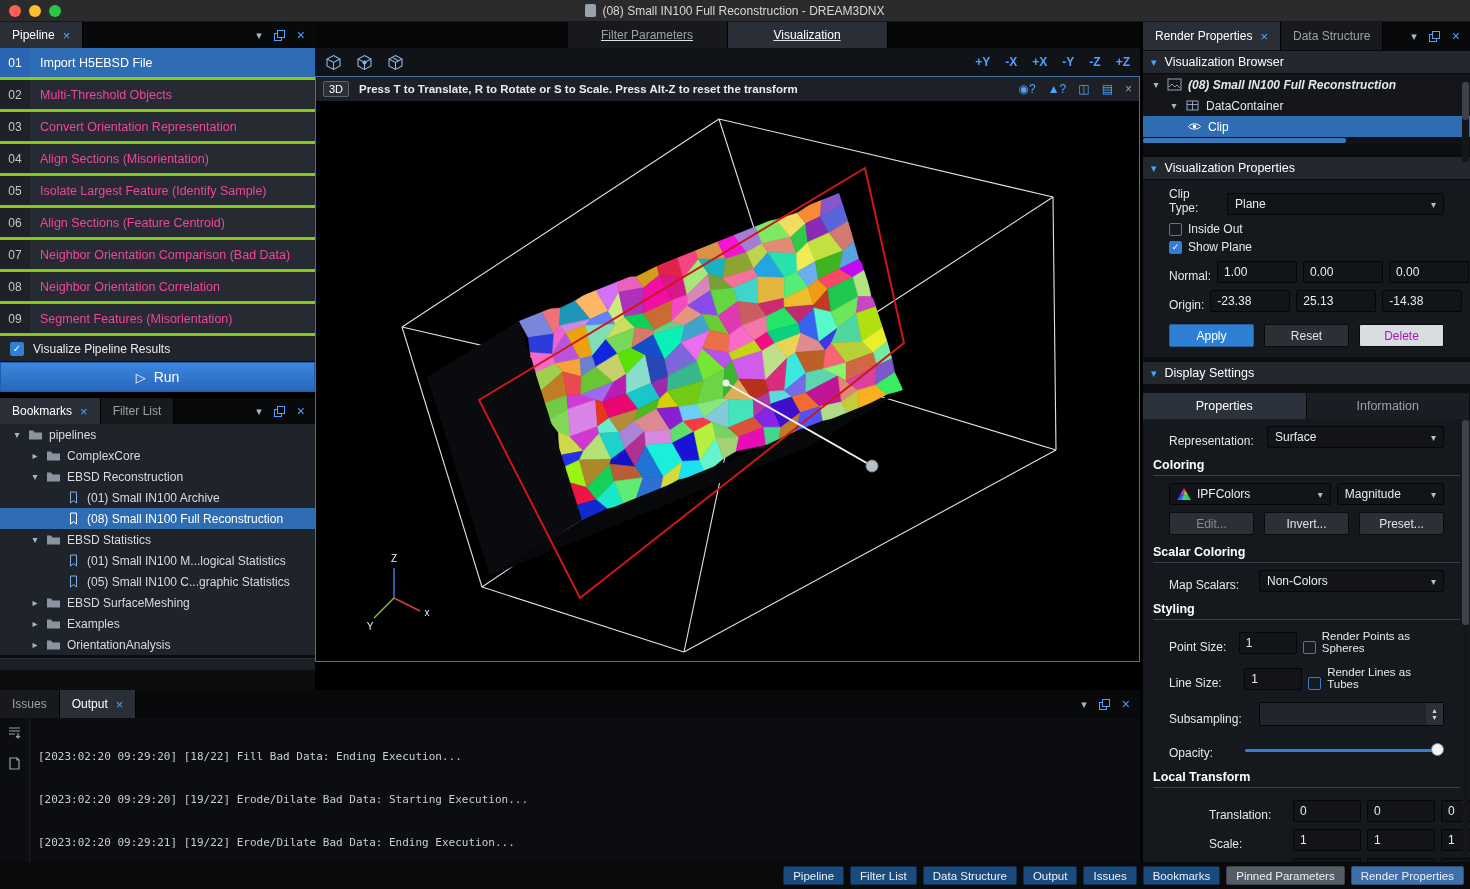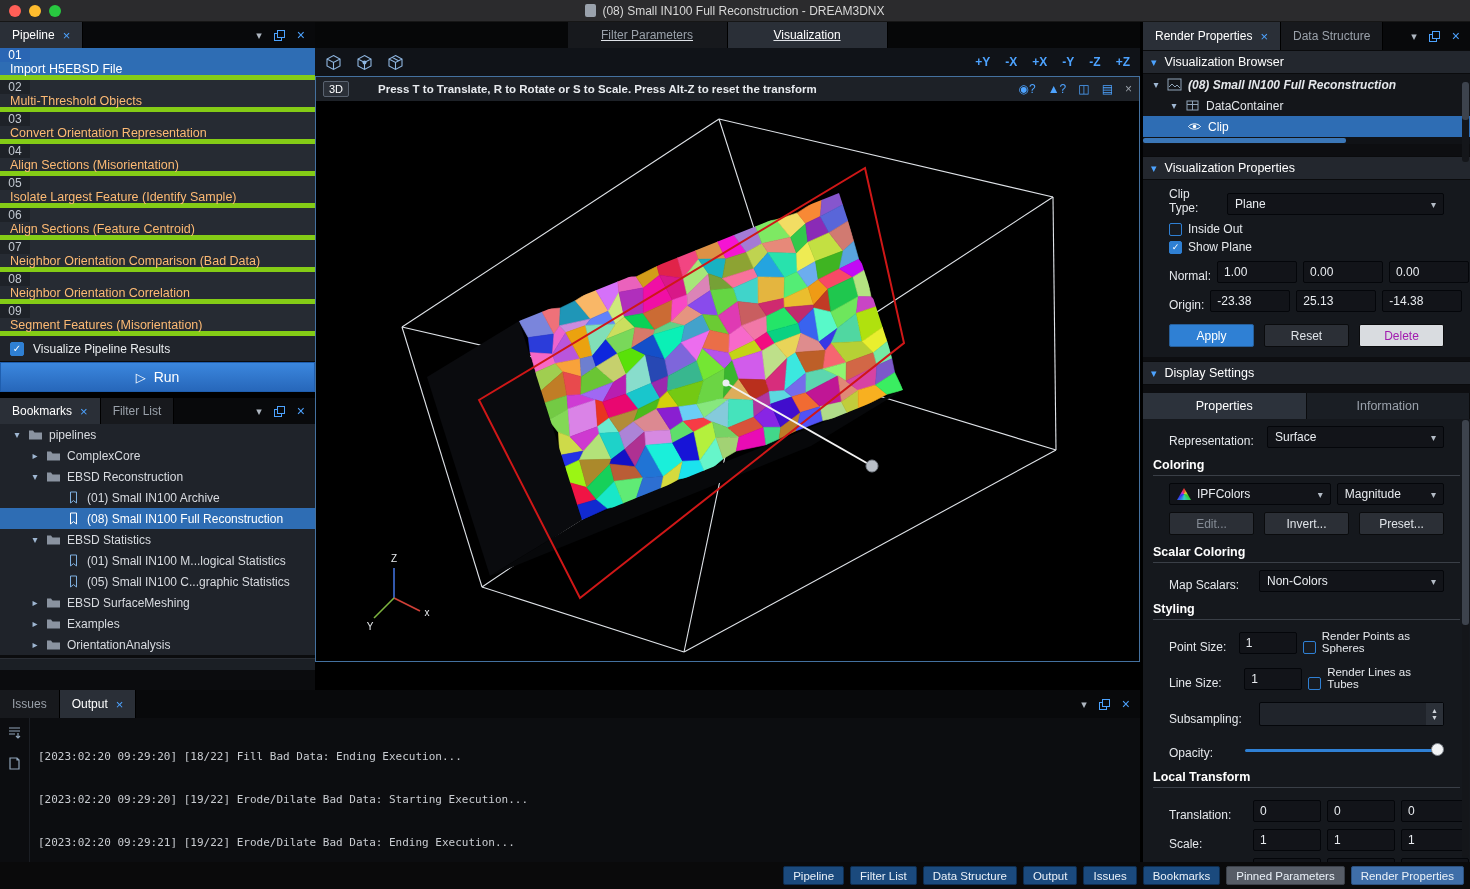--- a/index.html
+++ b/index.html
@@ -21,23 +21,23 @@
   .tab-close{color:var(--icon-blue);font-size:13px;line-height:1;}
   .bar-icons{margin-left:auto;display:flex;align-items:center;gap:12px;padding-right:10px;}
   .bar-caret{color:#aeb6c0;font-size:11px;}
   .bar-close{color:var(--icon-blue);font-size:14px;}
   .icon-float{width:11px;height:11px;position:relative;display:inline-block;}
   .icon-float i{position:absolute;width:8px;height:8px;border:1px solid var(--icon-blue);display:block;}
   .icon-float i.b{left:0;bottom:0;} .icon-float i.f{right:0;top:0;background:#08090b;}
 
   
   .left-col{position:absolute;left:0;top:22px;width:315px;height:668px;background:#0b0c0e;}
-  .p-row{height:32px;display:flex;align-items:stretch;border-bottom:5px solid #84cc16;background:#262b33;flex-direction:column;}
+  .p-row{height:32px;display:flex;align-items:stretch;border-bottom:3px solid #84cc16;background:#262b33;}
   .p-num{width:30px;background:#1e2228;color:#c3c9d1;font-size:12px;display:flex;align-items:center;justify-content:center;}
-  .p-label{flex:1;display:flex;align-items:center;padding-left:10px;font-size:12.5px;color:#fdba74;}
+  .p-label{flex:1;display:flex;align-items:center;padding-left:10px;font-size:12.5px;color:#ec4899;}
   .p-row.selected{background:var(--selection);}
   .p-row.selected .p-num{background:#2a66b4;color:#fff;}
   .p-row.selected .p-label{color:#fff;}
   .viz-row{height:26px;background:#20242b;display:flex;align-items:center;gap:9px;padding:0 10px;font-size:12px;color:#e8ebee;border-bottom:1px solid #0b0c0e;}
   .checkbox{width:14px;height:14px;border:1px solid var(--accent);background:var(--accent);border-radius:2px;color:#fff;font-size:10px;display:inline-flex;align-items:center;justify-content:center;line-height:1;flex:none;}
   .checkbox.unchecked{background:#171b21;color:transparent;}
   .run-btn{height:30px;width:100%;background:linear-gradient(var(--run-top),var(--run-bottom));color:#fff;font-size:14px;border:1px solid #1f5eae;display:flex;align-items:center;justify-content:center;gap:8px;font-family:"Liberation Sans",sans-serif;}
   .run-play{font-size:13px;}
   .bm-gap{height:6px;background:#000;}
   .tree{background:#1f232a;height:231px;}
@@ -52,21 +52,21 @@
   .center-col{position:absolute;left:315px;top:22px;width:825px;height:668px;background:#000;}
   .center-tabs{height:26px;background:#060708;display:flex;justify-content:center;text-decoration:underline;}
   .center-tabs .tab{min-width:160px;justify-content:center;}
   .viz-toolbar{height:28px;background:#101318;display:flex;align-items:center;padding:0 10px;gap:14px;}
   .cube-ico{width:17px;height:17px;display:inline-flex;}
   .cam-buttons{margin-left:auto;display:flex;gap:15px;font-size:12px;color:var(--icon-blue);font-weight:bold;}
   .cam-buttons span{cursor:default;}
   .viz-frame{border:1px solid #44719f;height:586px;}
   .viz-infobar{height:24px;background:#1d2127;display:flex;align-items:center;gap:10px;padding:0 7px;}
   .badge3d{background:#2b3038;border:1px solid #5a6370;color:#fff;font-size:11px;padding:1px 5px;border-radius:2px;}
-  .hint{font-size:11.5px;color:#e8ebef;font-weight:bold;margin-left:19px;}
+  .hint{font-size:11.5px;color:#e8ebef;font-weight:bold;}
   .info-icons{margin-left:auto;display:flex;gap:12px;align-items:center;font-size:12px;color:var(--icon-blue);}
   .info-icons .gray{color:#9aa1aa;}
   .viewport{height:560px;background:#000;position:relative;}
   .viewport svg{display:block;width:100%;height:100%;}
 
   
   .output-panel{position:absolute;left:0;top:690px;width:1140px;height:172px;background:#0b0c0f;}
   .output-panel .tabbar{height:28px;}
   .console{position:absolute;top:28px;left:0;right:0;bottom:0;background:#0c0d10;display:flex;}
   .console-gutter{width:30px;border-right:1px solid #1b1e24;display:flex;flex-direction:column;align-items:center;padding-top:7px;gap:12px;}
@@ -98,21 +98,21 @@
   .grp{padding:10px 10px 0;font-size:12.5px;color:#fff;font-weight:bold;}
   .rule{height:1px;background:#3a3f47;margin:3px 10px 0;}
   .ipf-icon{width:14px;height:12px;background:conic-gradient(#e33,#dd3,#3c3,#3cc,#33e,#c3c,#e33);clip-path:polygon(50% 0,100% 100%,0 100%);flex:none;}
   .cb-sm{width:13px;height:13px;font-size:9px;}
   .side-label{font-size:11.5px;color:#e5e8ec;}
   .slider{flex:1;height:20px;position:relative;}
   .slider .track{position:absolute;left:0;right:2px;top:9px;height:3px;background:var(--accent);border-radius:2px;}
   .slider .thumb{position:absolute;right:0;top:3px;width:13px;height:13px;border-radius:50%;background:#f2f4f6;border:1px solid #80868e;}
   .spin{flex:1;height:24px;background:#20242b;border:1px solid #04060a;position:relative;border-radius:2px;}
   .spin .arrows{position:absolute;right:0;top:0;bottom:0;width:17px;background:#2b3038;display:flex;flex-direction:column;align-items:center;justify-content:center;font-size:7px;color:#cfd4da;line-height:1;}
-  .lbl-w52{width:52px;} .lbl-w70{width:70px;} .lbl-w78{width:78px;flex:none;} .lbl-w84{width:84px;flex:none;} .lbl-w92{width:92px;flex:none;}
+  .lbl-w52{width:52px;} .lbl-w70{width:70px;} .lbl-w78{width:78px;flex:none;margin-left:40px;} .lbl-w84{width:84px;flex:none;} .lbl-w92{width:92px;flex:none;}
   .ti{width:68px;}
   .v-scroll{position:absolute;right:1px;width:7px;background:#14161a;border-radius:3px;}
   .v-thumb{position:absolute;left:0;width:7px;background:#3d434d;border-radius:3px;}
 
   
   .bottombar{position:absolute;left:0;top:862px;width:1470px;height:27px;background:#0a0a0b;display:flex;align-items:center;justify-content:flex-end;gap:6px;padding-right:6px;}
   .bb-btn{height:19px;border-radius:2px;font-size:11.5px;padding:0 9px;display:flex;align-items:center;background:#1b4a7d;color:#eaf1f8;border:1px solid #0d2d50;font-family:"Liberation Sans",sans-serif;}
   .bb-btn.muted{background:#565c66;border-color:#3b4049;}
   .bb-btn.alt{background:#3f6ea8;border-color:#2b507e;}
 

